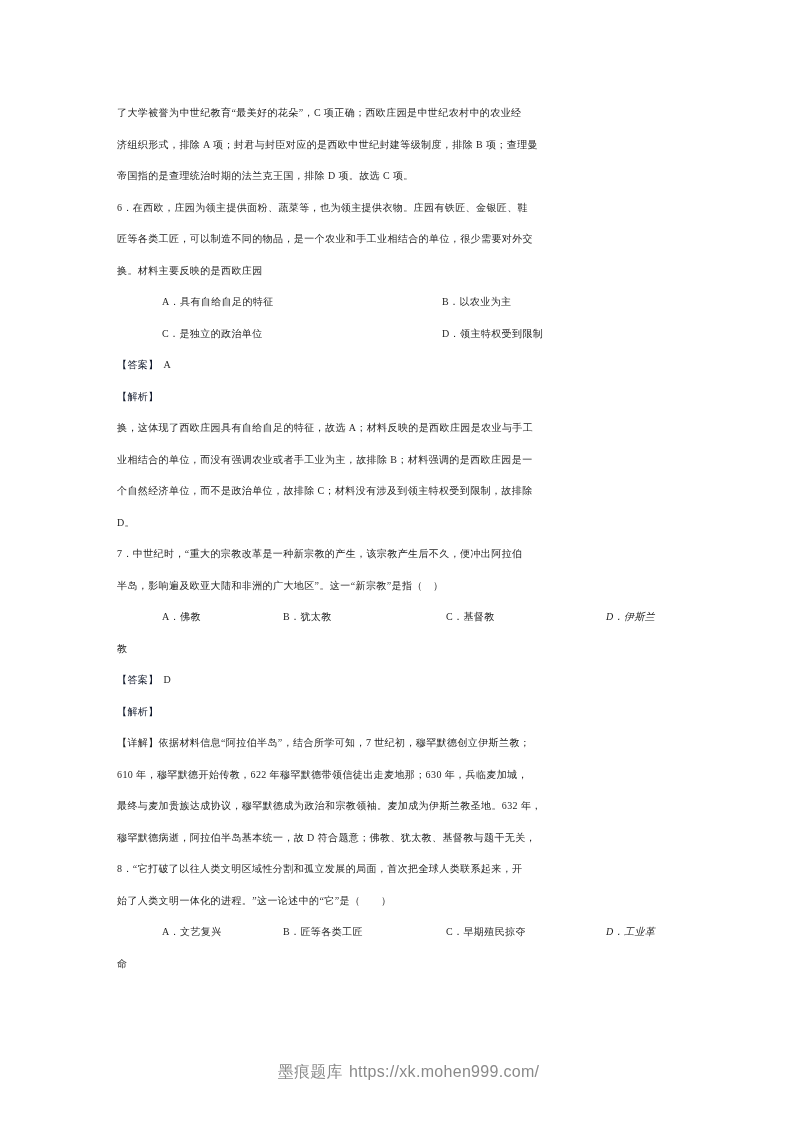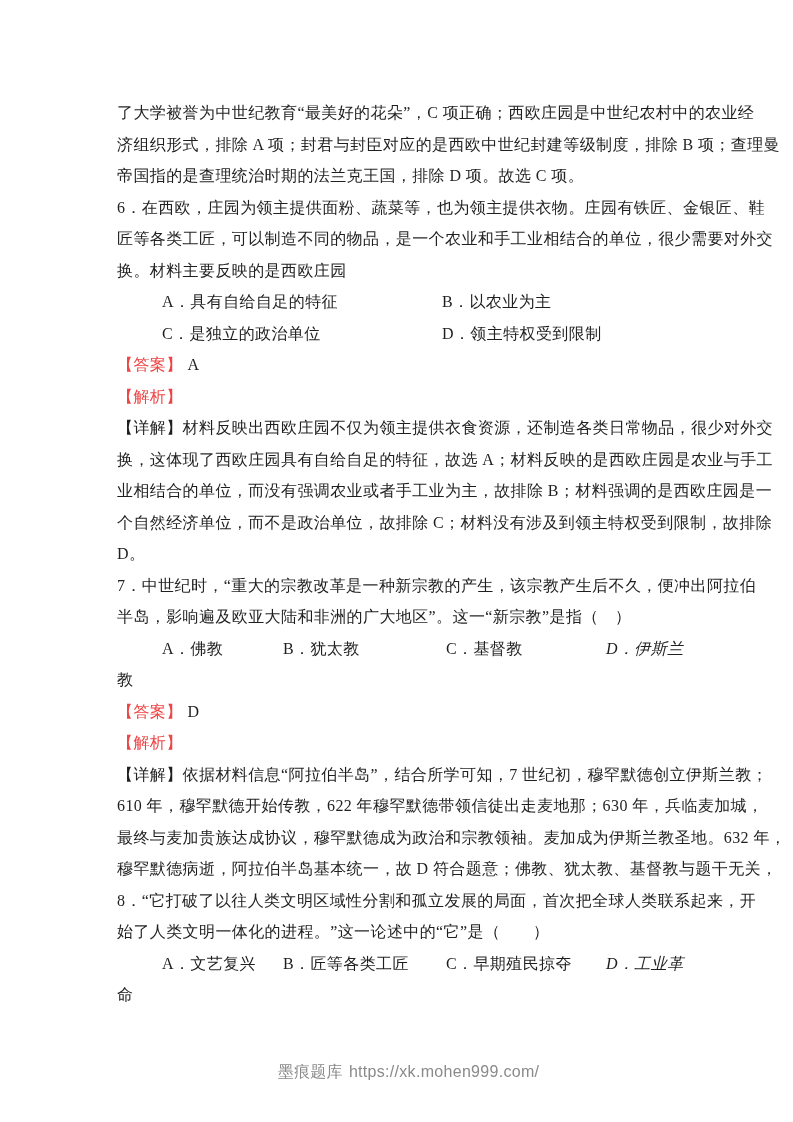--- a/index.html
+++ b/index.html
@@ -15,40 +15,40 @@
     color: #1f1f1f;
     overflow: hidden;
   }
   .content {
     position: absolute;
     left: 117px;
     top: 97px;
     width: 566px;
   }
   .line {
-    font-size: 16px;
+    font-size: 10px;
     line-height: 31.5px;
     height: 31.5px;
     letter-spacing: 0.4px;
     white-space: nowrap;
   }
   .opt-row {
     position: relative;
   }
   .opt-row .col {
     position: absolute;
     top: 0;
   }
   .c0 { left: 0; margin-left: 45px; }
   .q6-c1 { left: 325px; }
   .q-c1 { left: 166px; text-align: center; }
   .q-c2 { left: 329px; }
   .q-c3 { left: 489px; font-style: italic; }
   .label-blue {
-    color: #ef4444;
+    color: #0f172a;
   }
   .answer-value {
     margin-left: 5px;
   }
   .footer {
     position: absolute;
     top: 1062px;
     left: 12px;
     width: 793px;
     text-align: center;
@@ -82,21 +82,20 @@
   <div class="line opt-row">
     <span class="col c0">C．是独立的政治单位</span>
     <span class="col q6-c1">D．领主特权受到限制</span>
   </div>
   <div class="line">
     <span class="label-blue">【答案】</span><span class="answer-value">A</span>
   </div>
   <div class="line">
     <span class="label-blue">【解析】</span>
   </div>
-  <div class="line">【详解】材料反映出西欧庄园不仅为领主提供衣食资源，还制造各类日常物品，很少对外交</div>
   <div class="line">换，这体现了西欧庄园具有自给自足的特征，故选 A；材料反映的是西欧庄园是农业与手工</div>
   <div class="line">业相结合的单位，而没有强调农业或者手工业为主，故排除 B；材料强调的是西欧庄园是一</div>
   <div class="line">个自然经济单位，而不是政治单位，故排除 C；材料没有涉及到领主特权受到限制，故排除</div>
   <div class="line">D。</div>
 
   <div class="line">7．中世纪时，“重大的宗教改革是一种新宗教的产生，该宗教产生后不久，便冲出阿拉伯</div>
   <div class="line">半岛，影响遍及欧亚大陆和非洲的广大地区”。这一“新宗教”是指（　）</div>
   <div class="line opt-row">
     <span class="col c0">A．佛教</span>
     <span class="col q-c1">B．犹太教</span>

